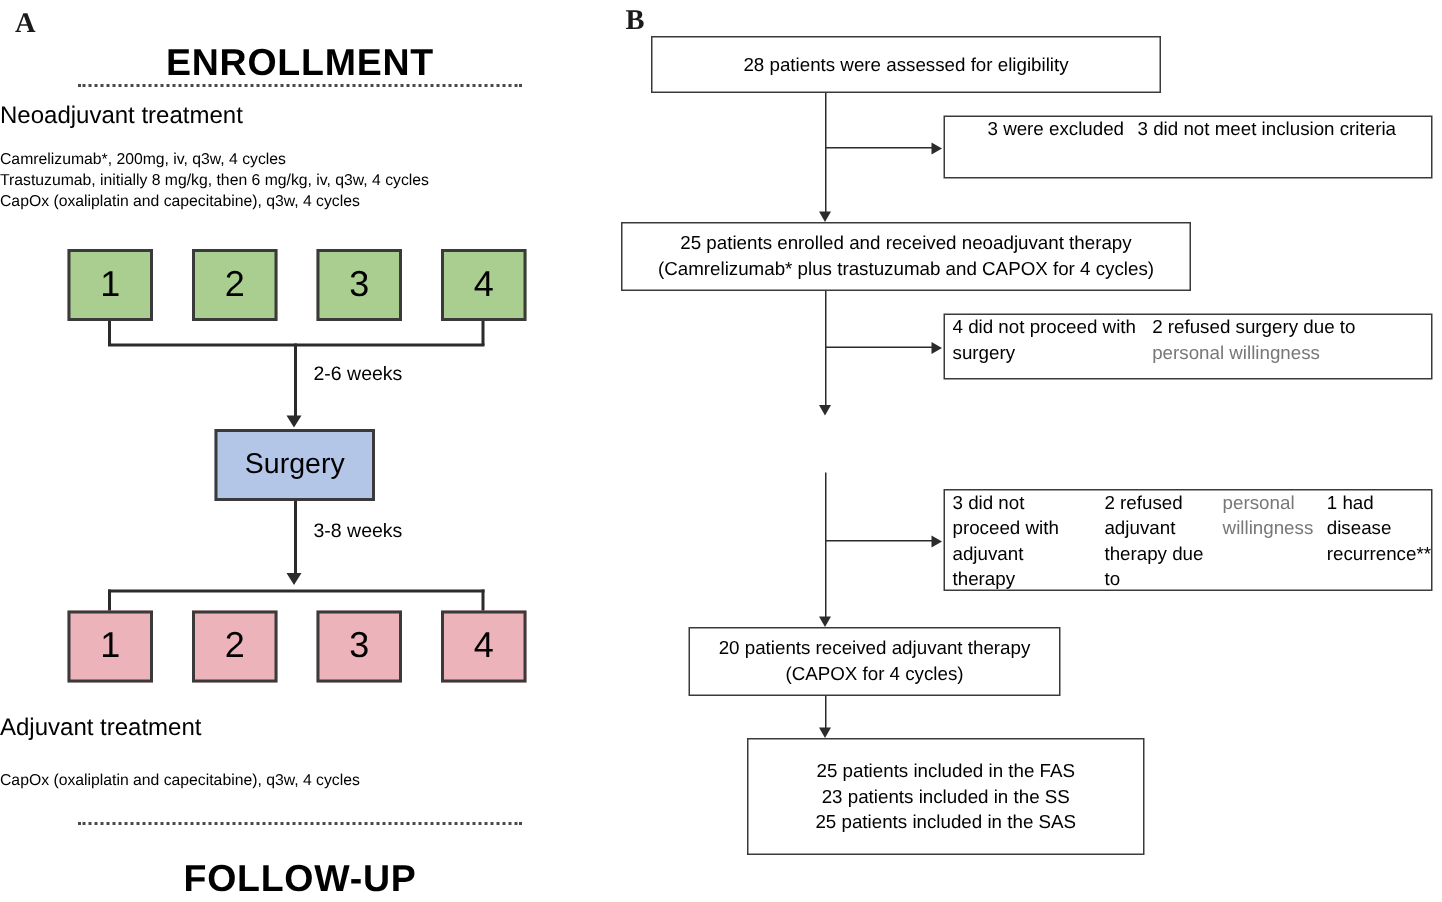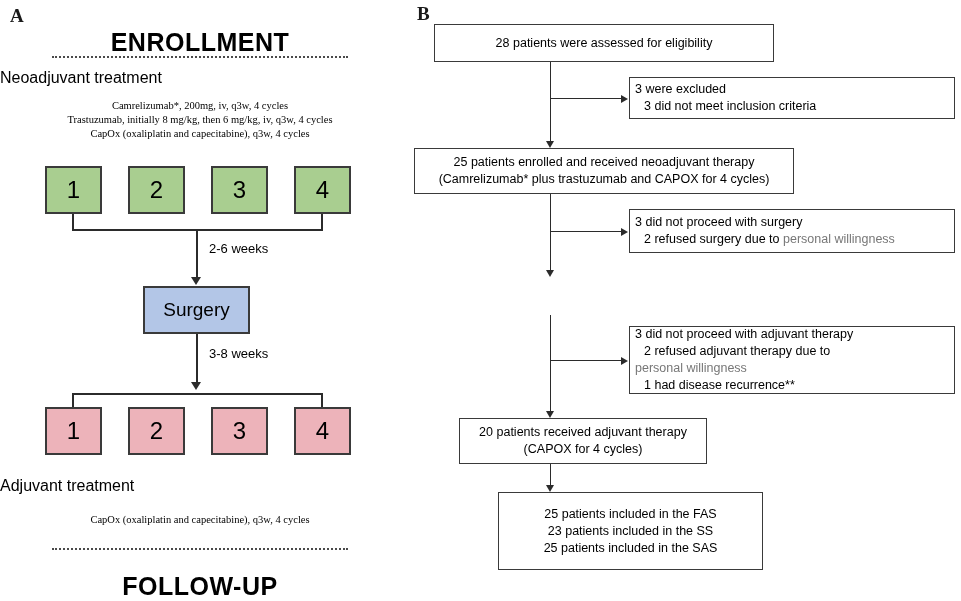--- a/index.html
+++ b/index.html
@@ -59,25 +59,23 @@
     text-align: left;
     font-size: 16px;
     color: #000;
   }
   #neoadjuvant-title { top: 69px; left: 0; }
   #adjuvant-title    { top: 477px; left: 0; }
 
   .regimen-block {
     position: absolute;
     width: 100%;
-    text-align: center;
     font-size: 10.5px;
     line-height: 14px;
     color: #000;
-    font-family: Liberation Serif, serif;
   }
   #neoadjuvant-regimen { top: 99px; left: 0; }
   #adjuvant-regimen    { top: 513px; left: 0; }
 
   .cycle-box {
     position: absolute;
     width: 57px;
     height: 48px;
     border: 2px solid #3a3a3a;
     box-sizing: border-box;
@@ -176,21 +174,21 @@
   }
   .flow-box.center {
     display: flex;
     flex-direction: column;
     align-items: center;
     justify-content: center;
     text-align: center;
   }
   .flow-box.left {
     display: flex;
-    flex-direction: column;
+    flex-direction: row;
     justify-content: center;
     text-align: left;
     padding-left: 5px;
   }
   .indent-1 { padding-left: 9px; }
   .indent-2 { padding-left: 0px; }
   .muted { color: #777777; }
 
   #b-box-assessed  { left: 30px;  top: 24px;  width: 340px; height: 38px; }
   #b-box-excluded  { left: 225px; top: 77px;  width: 326px; height: 42px; }
@@ -321,21 +319,21 @@
     <div>25 patients enrolled and received neoadjuvant therapy</div>
     <div>(Camrelizumab* plus trastuzumab and CAPOX for 4 cycles)</div>
   </div>
 
   <div class="bline-v" id="b-v2"></div>
   <div class="bline-h" id="b-h2"></div>
   <div class="b-arrow-right" id="b-ar2"></div>
   <div class="b-arrow-down" id="b-ad2"></div>
 
   <div class="flow-box left" id="b-box-nosurgery">
-    <div>3 did not proceed with surgery</div>
+    <div>4 did not proceed with surgery</div>
     <div class="indent-1"><span>2 refused surgery due to </span><span class="muted">personal willingness</span></div>
   </div>
 
 
   <div class="bline-v" id="b-v3"></div>
   <div class="bline-h" id="b-h3"></div>
   <div class="b-arrow-right" id="b-ar3"></div>
   <div class="b-arrow-down" id="b-ad3"></div>
 
   <div class="flow-box left" id="b-box-noadj">

